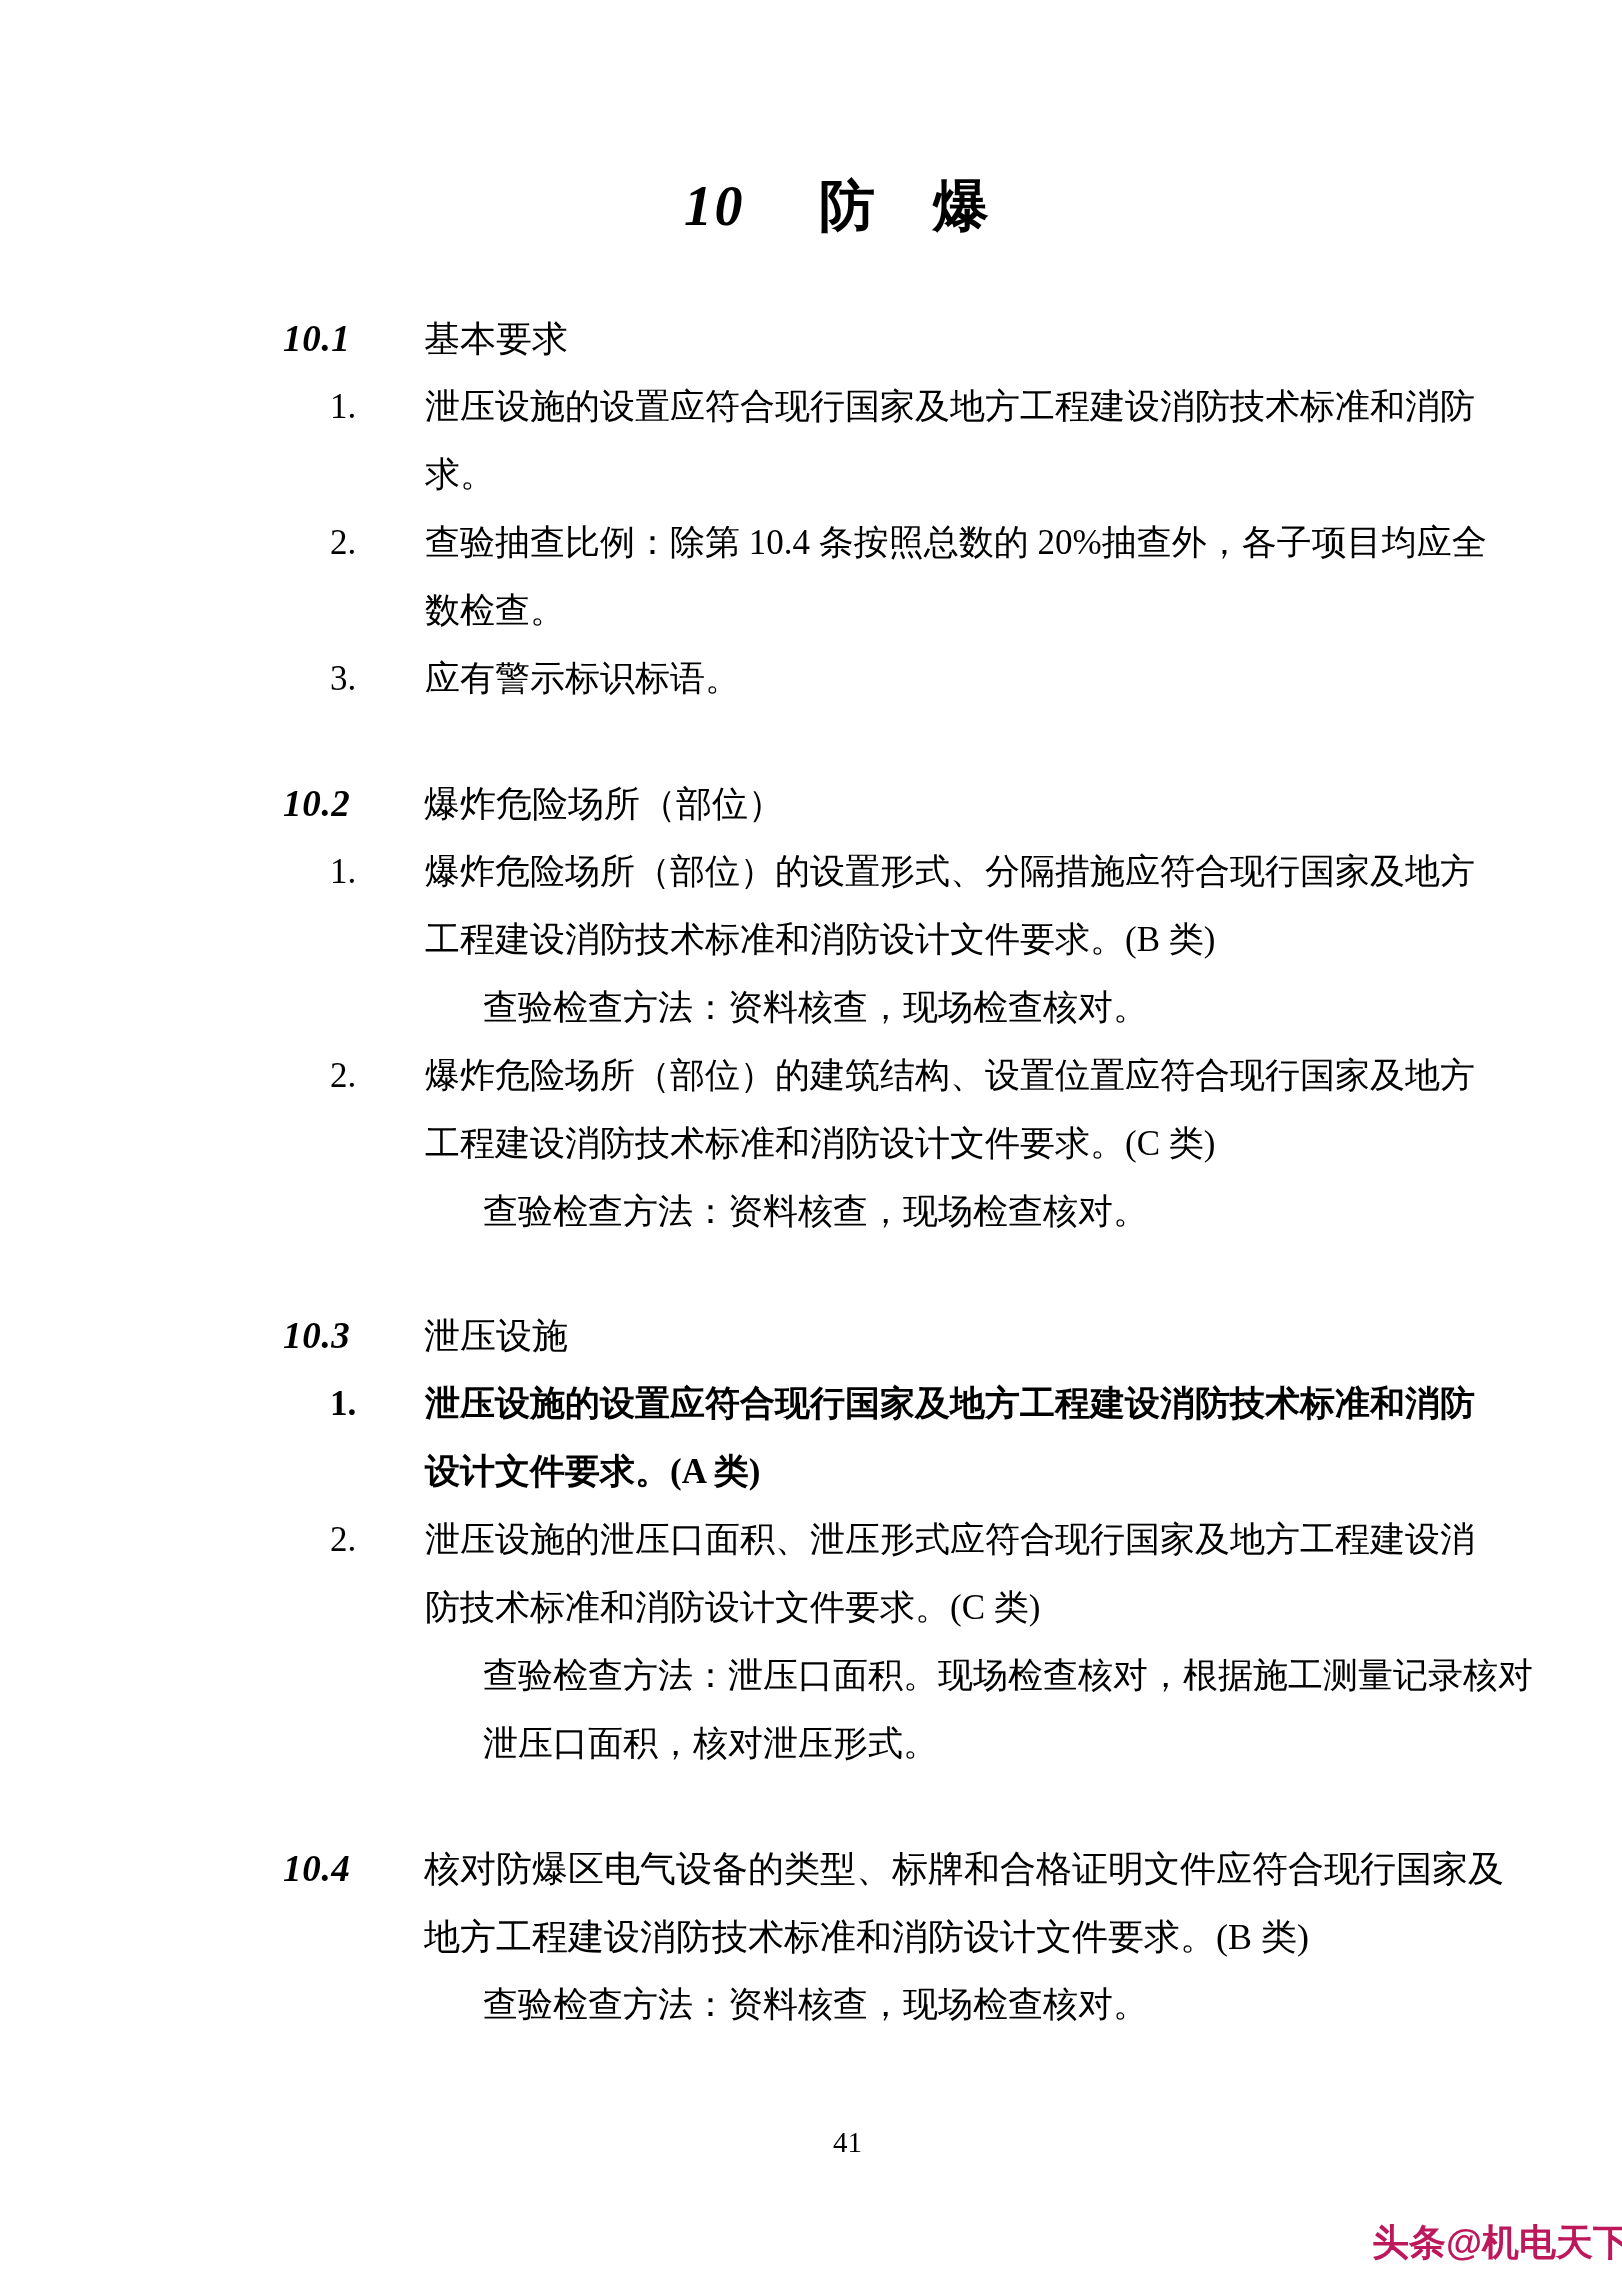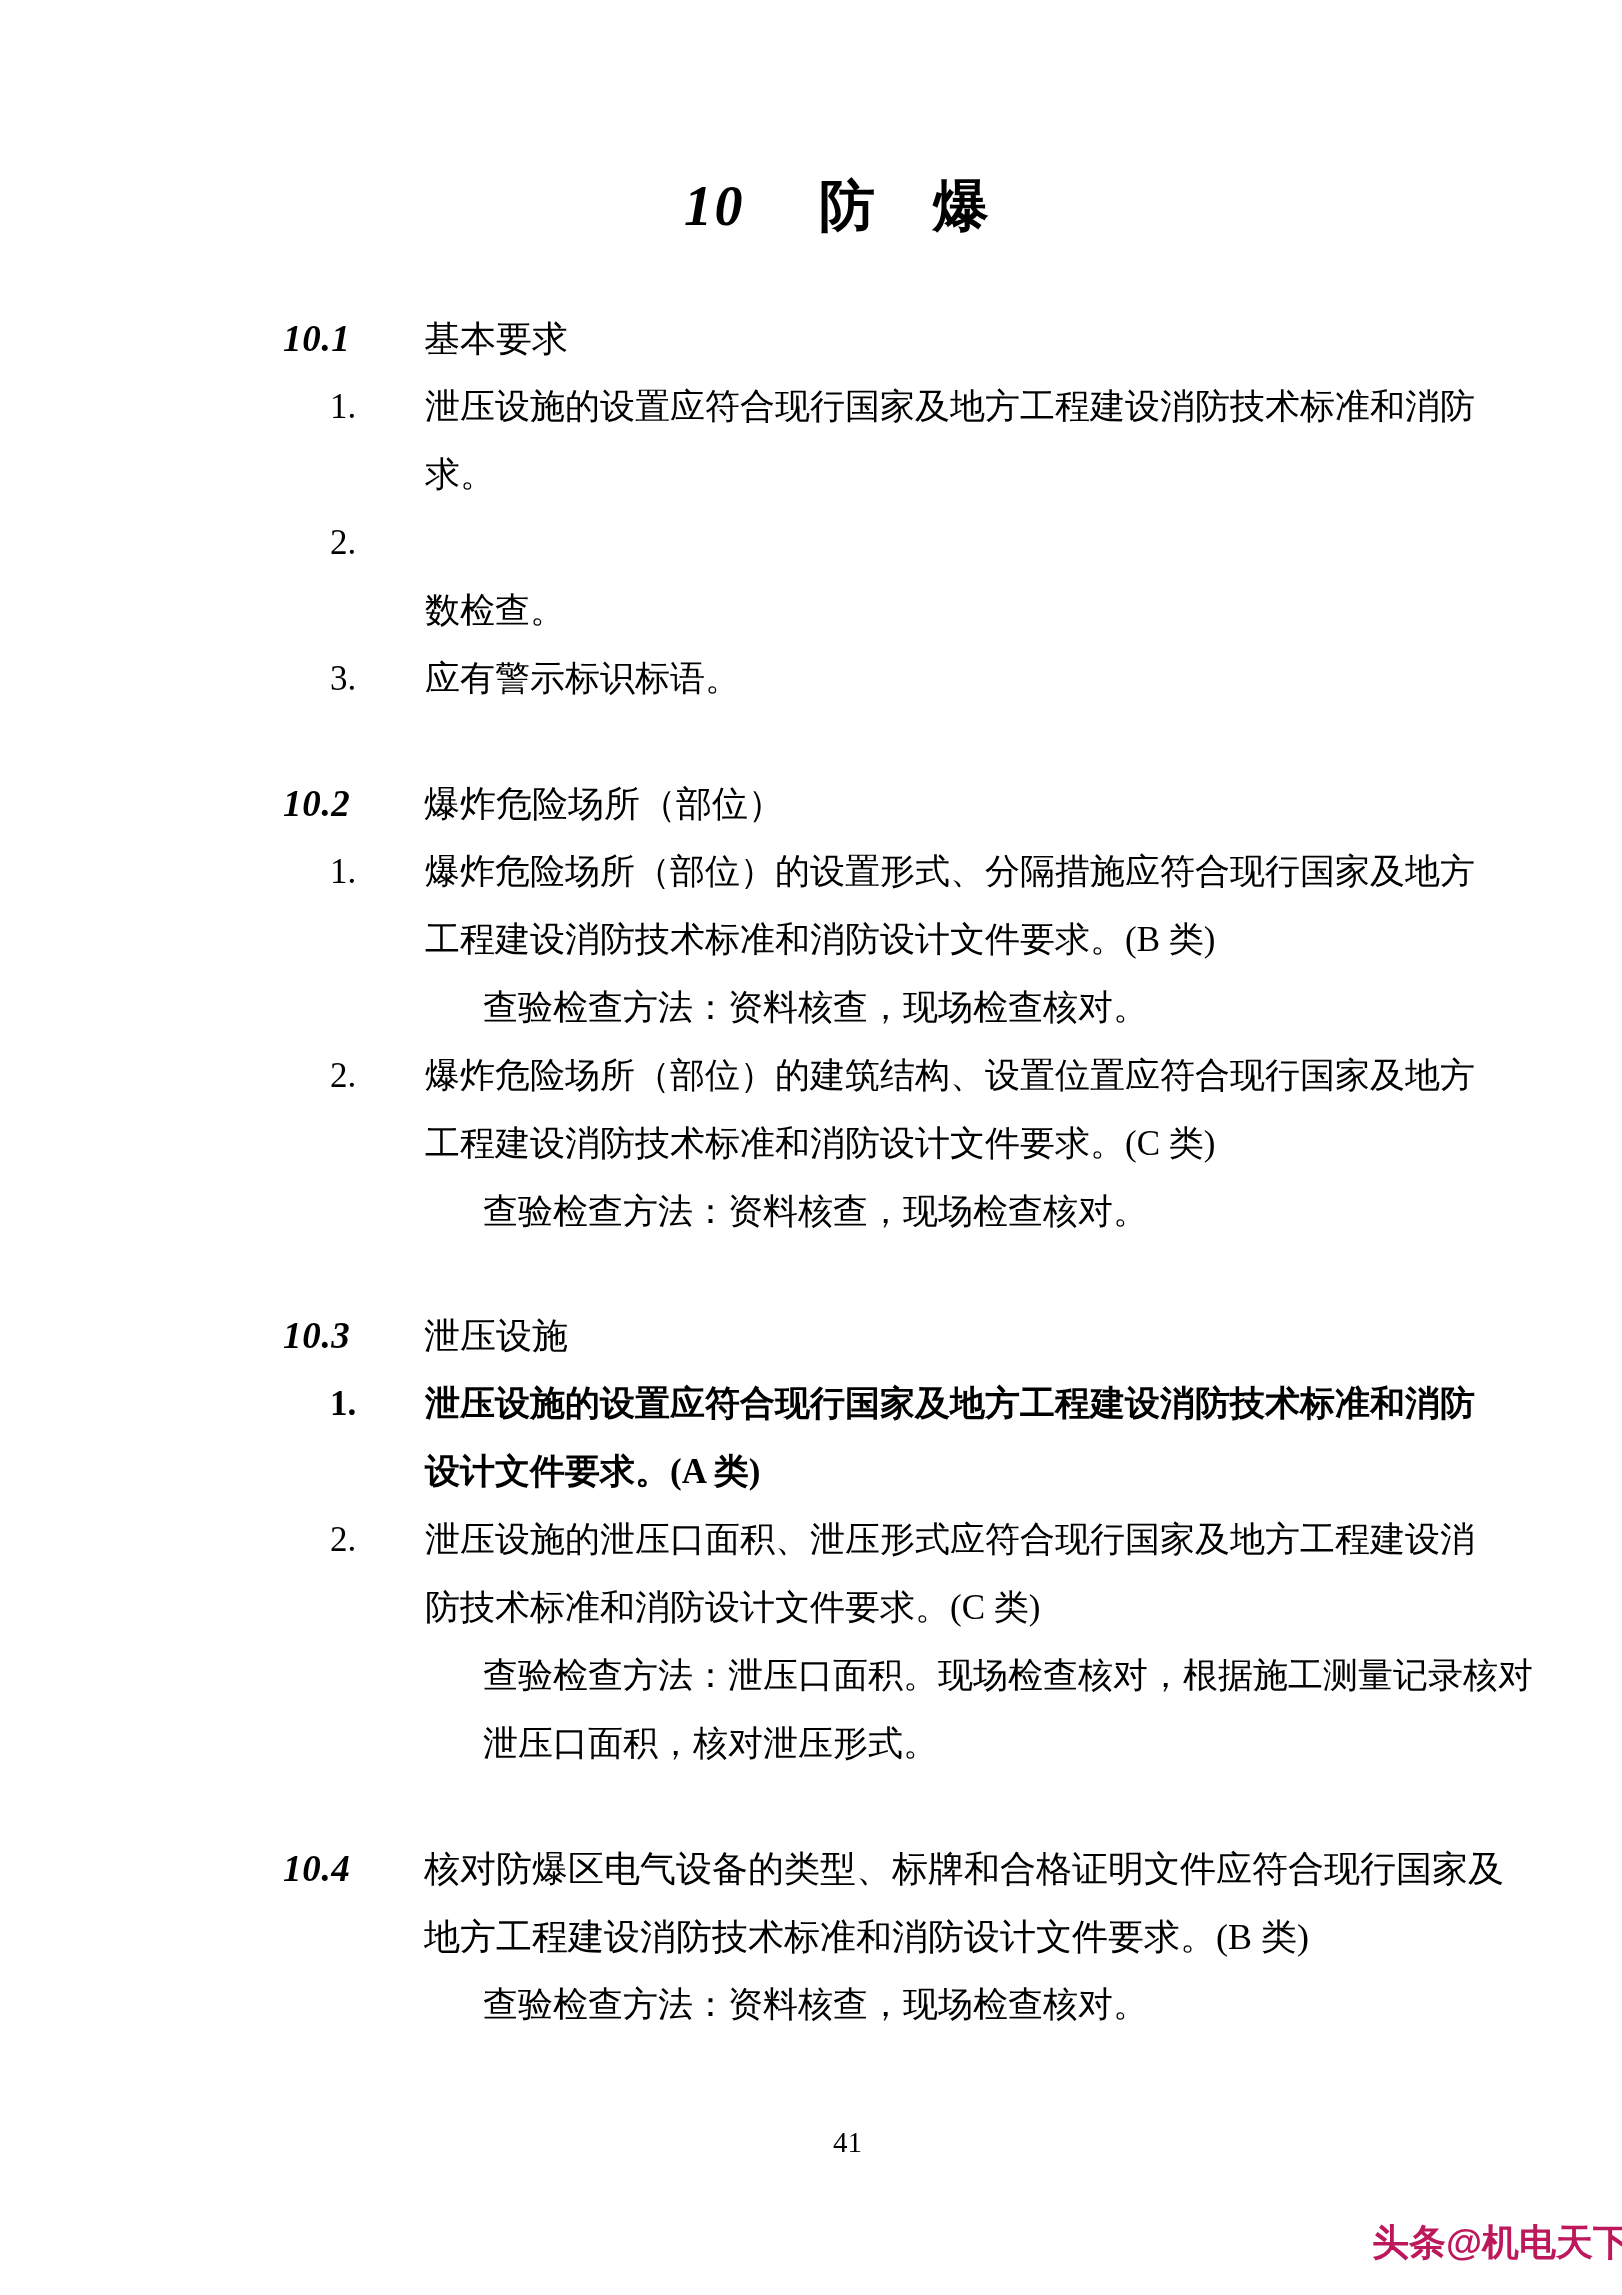--- a/index.html
+++ b/index.html
@@ -76,20 +76,21 @@
   </div>
   <div class="row" style="top:373px">
     <span class="item-num">1.</span>
     <span class="item-text">泄压设施的设置应符合现行国家及地方工程建设消防技术标准和消防</span>
   </div>
   <div class="row" style="top:441px">
     <span class="item-text">求。</span>
   </div>
   <div class="row" style="top:509px">
     <span class="item-num">2.</span>
+    <span class="item-text">查验抽查比例：除第 10.4 条按照总数的 20%抽查外，各子项目均应全</span>
   </div>
   <div class="row" style="top:577px">
     <span class="item-text">数检查。</span>
   </div>
   <div class="row" style="top:645px">
     <span class="item-num">3.</span>
     <span class="item-text">应有警示标识标语。</span>
   </div>
 
   <div class="row" style="top:770px">

